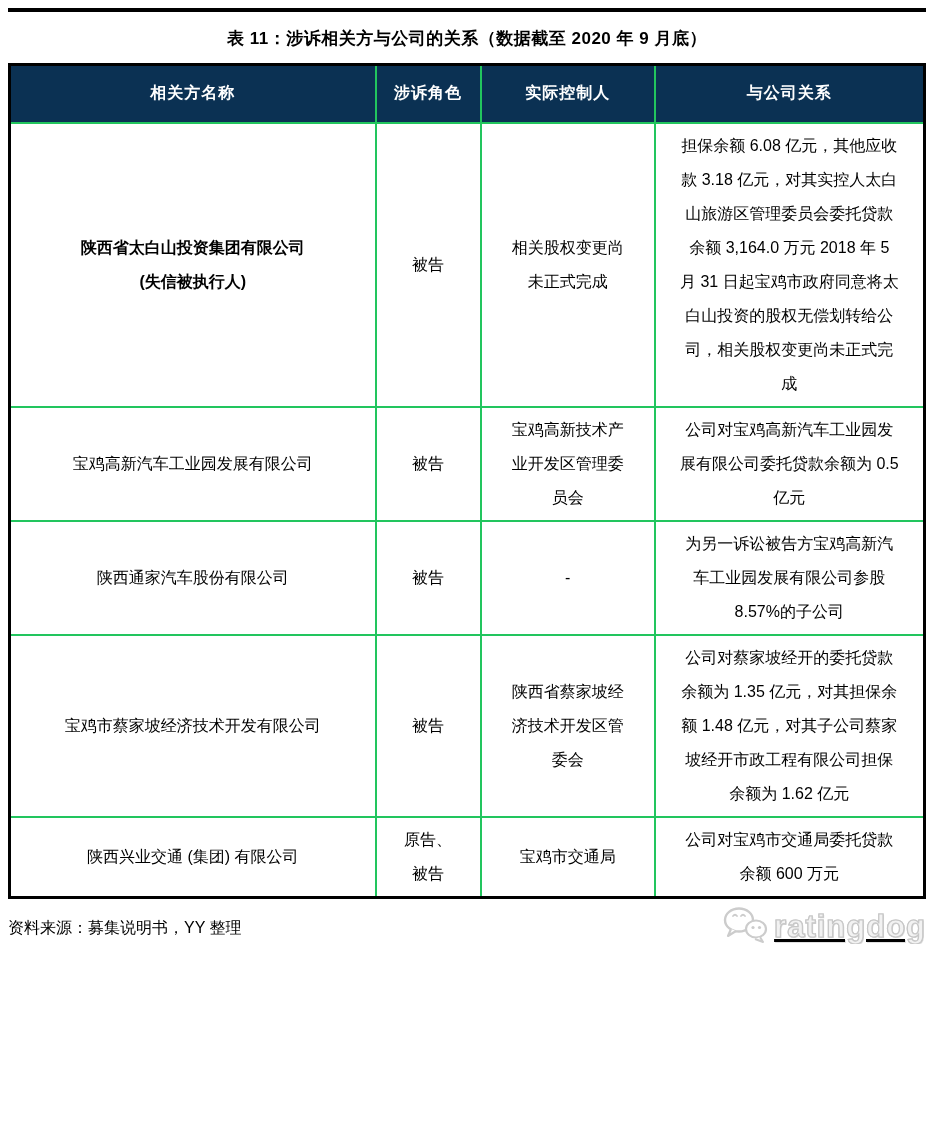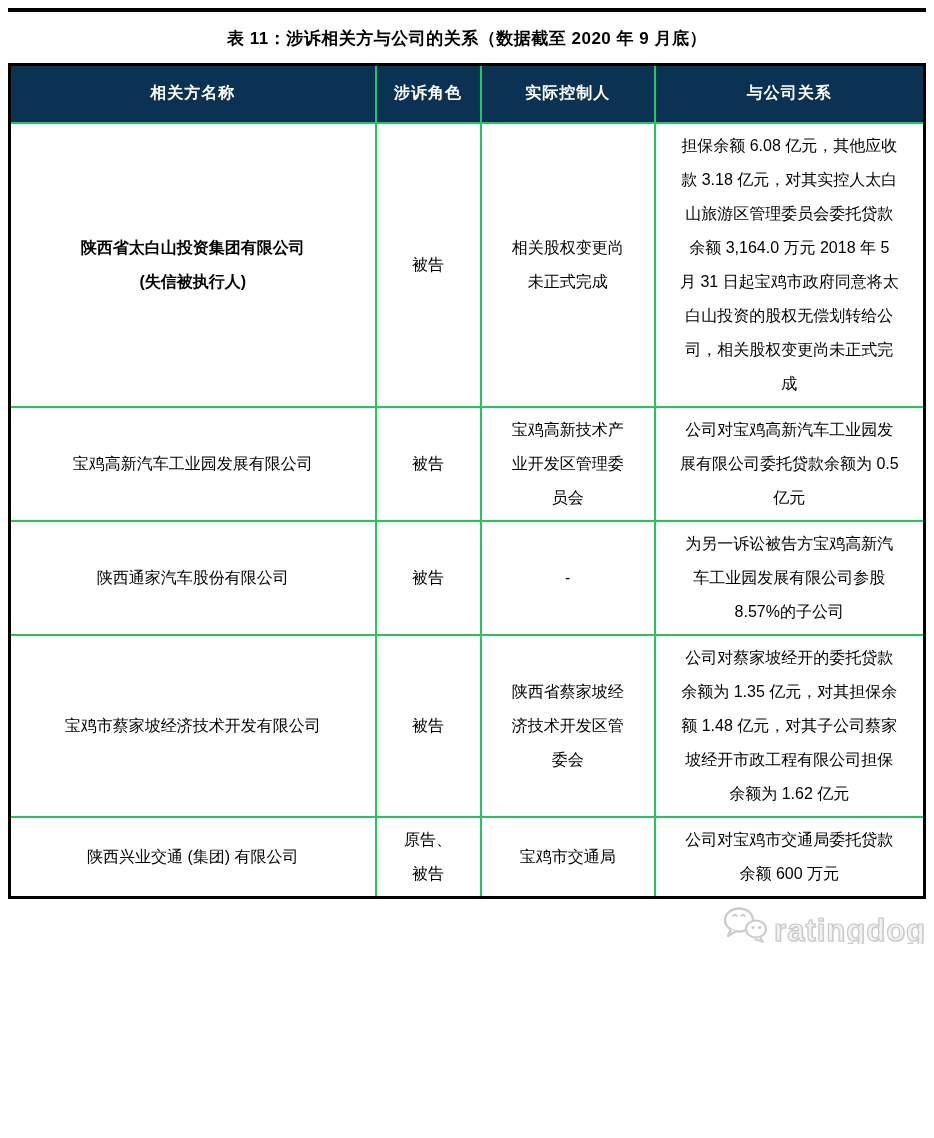--- a/index.html
+++ b/index.html
@@ -72,23 +72,24 @@
   .source-note {
     font-size: 16px;
     line-height: 34px;
     text-align: left;
   }
   .watermark {
     position: absolute;
     right: 0;
     top: -6px;
     display: flex;
-    align-items: flex-end;
+    align-items: center;
     gap: 4px;
     user-select: none;
+    text-decoration: underline;
   }
   .watermark-text {
     font-size: 31px;
     font-weight: bold;
     color: #f2f2f2;
     -webkit-text-stroke: 1.2px #c7c7c7;
     text-shadow: 1px 1px 0 #e0e0e0;
     letter-spacing: 1px;
   }
   .bottom-rule {
@@ -153,20 +154,21 @@
           <tr>
             <td class="cell-name">陕西兴业交通 (集团) 有限公司</td>
             <td class="cell-role">原告、被告</td>
             <td class="cell-controller">宝鸡市交通局</td>
             <td class="cell-relation">公司对宝鸡市交通局委托贷款余额 600 万元</td>
           </tr>
         </tbody>
     </table>
 
     <div class="footer">
+      <div class="source-note">资料来源：募集说明书，YY 整理</div>
 
       <div class="watermark">
         <span>
           <svg width="48" height="40" viewBox="0 0 48 40" fill="none">
             <ellipse cx="17" cy="15" rx="14" ry="11.5" stroke="#cccccc" stroke-width="2.4" fill="#ffffff"></ellipse>
             <path d="M9 24 L6 31 L14 26" stroke="#cccccc" stroke-width="2.2" fill="#ffffff" stroke-linejoin="round"></path>
             <path d="M11 11 q2 -2.5 4 0" stroke="#cccccc" stroke-width="1.8" fill="none" stroke-linecap="round"></path>
             <path d="M19 11 q2 -2.5 4 0" stroke="#cccccc" stroke-width="1.8" fill="none" stroke-linecap="round"></path>
             <ellipse cx="34" cy="24" rx="10" ry="8.5" stroke="#cccccc" stroke-width="2.2" fill="#ffffff"></ellipse>
             <circle cx="31" cy="22.5" r="1.6" fill="#cccccc"></circle>

